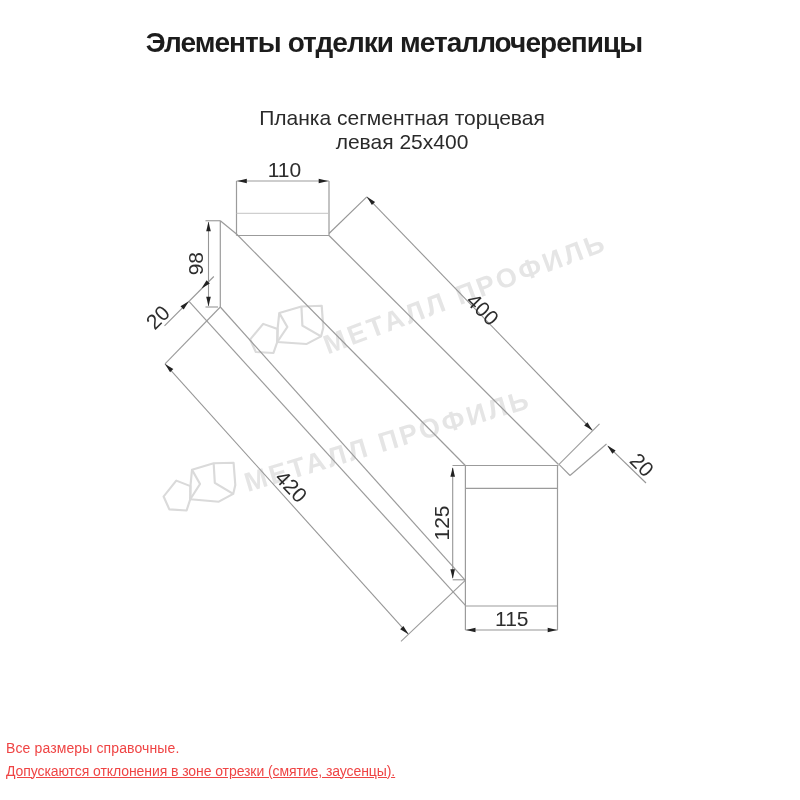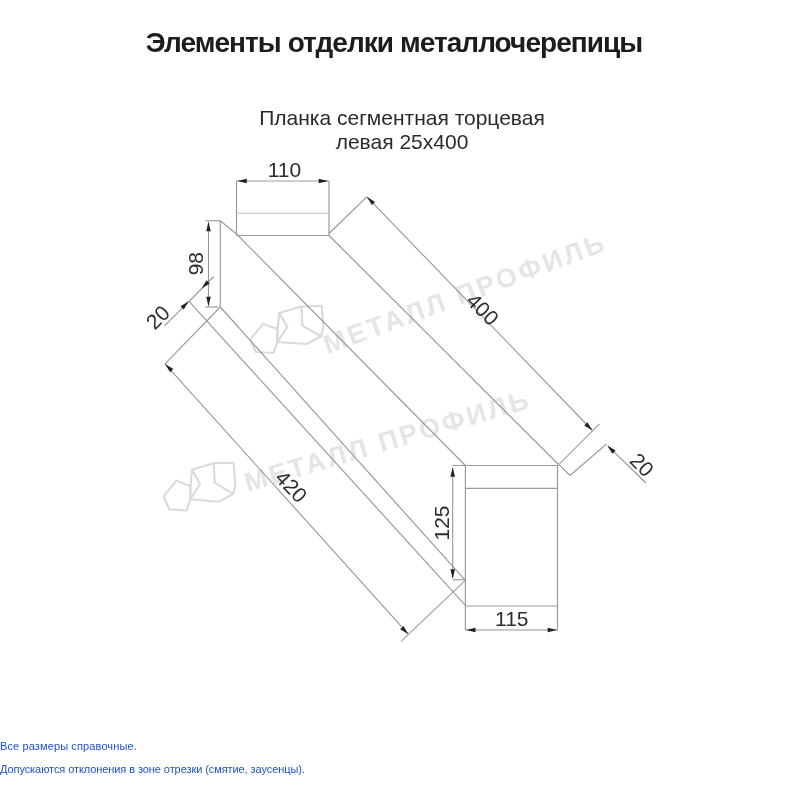--- a/index.html
+++ b/index.html
@@ -1,21 +1,21 @@
 <!DOCTYPE html>
 <html><head>
 <meta charset="utf-8">
 <style>
   html,body{margin:0;padding:0;background:#ffffff;width:800px;height:800px;overflow:hidden;}
   body{font-family:"Liberation Sans",sans-serif;position:relative;}
   .title{position:absolute;left:-6px;top:27px;width:800px;text-align:center;
          font-size:28px;font-weight:bold;color:#1c1c1c;letter-spacing:-0.95px;}
   .subtitle{position:absolute;left:2px;top:106px;width:800px;text-align:center;
          font-size:21px;color:#2a2a2a;line-height:23.5px;}
-  .foot{position:absolute;left:0;width:700px;font-size:11px;color:#1d4ed8;letter-spacing:0.12px;}
+  .foot{position:absolute;left:6px;width:700px;font-size:14px;color:#ef4444;letter-spacing:0.12px;}
   svg{position:absolute;left:0;top:0;}
   text{font-family:"Liberation Sans",sans-serif;}
   .dim{font-size:21px;fill:#2d2d2d;}
 </style>
 </head>
 <body>
 
 <div class="title">Элементы отделки металлочерепицы</div>
 
 <div class="subtitle">Планка сегментная торцевая<br>левая 25х400</div>
@@ -151,13 +151,13 @@
     <line x1="608" y1="446.1" x2="646" y2="483" stroke="#969696" stroke-width="1.1"></line>
     <polygon points="607.3,445.4 615.6,450.5 612.4,453.7" fill="#222"></polygon>
     <g transform="translate(636.8,470) rotate(45)">
         <text class="dim" x="0" y="0" text-anchor="middle">20</text>
       </g>
   </g>
 </svg>
 
 <div class="foot" style="top:740px;">Все размеры справочные.</div>
 
-<div class="foot" style="top:762.5px;letter-spacing:-0.08px;">Допускаются отклонения в зоне отрезки (смятие, заусенцы).</div>
+<div class="foot" style="top:762.5px;letter-spacing:-0.08px;text-decoration:underline;">Допускаются отклонения в зоне отрезки (смятие, заусенцы).</div>
 
 </body></html>

